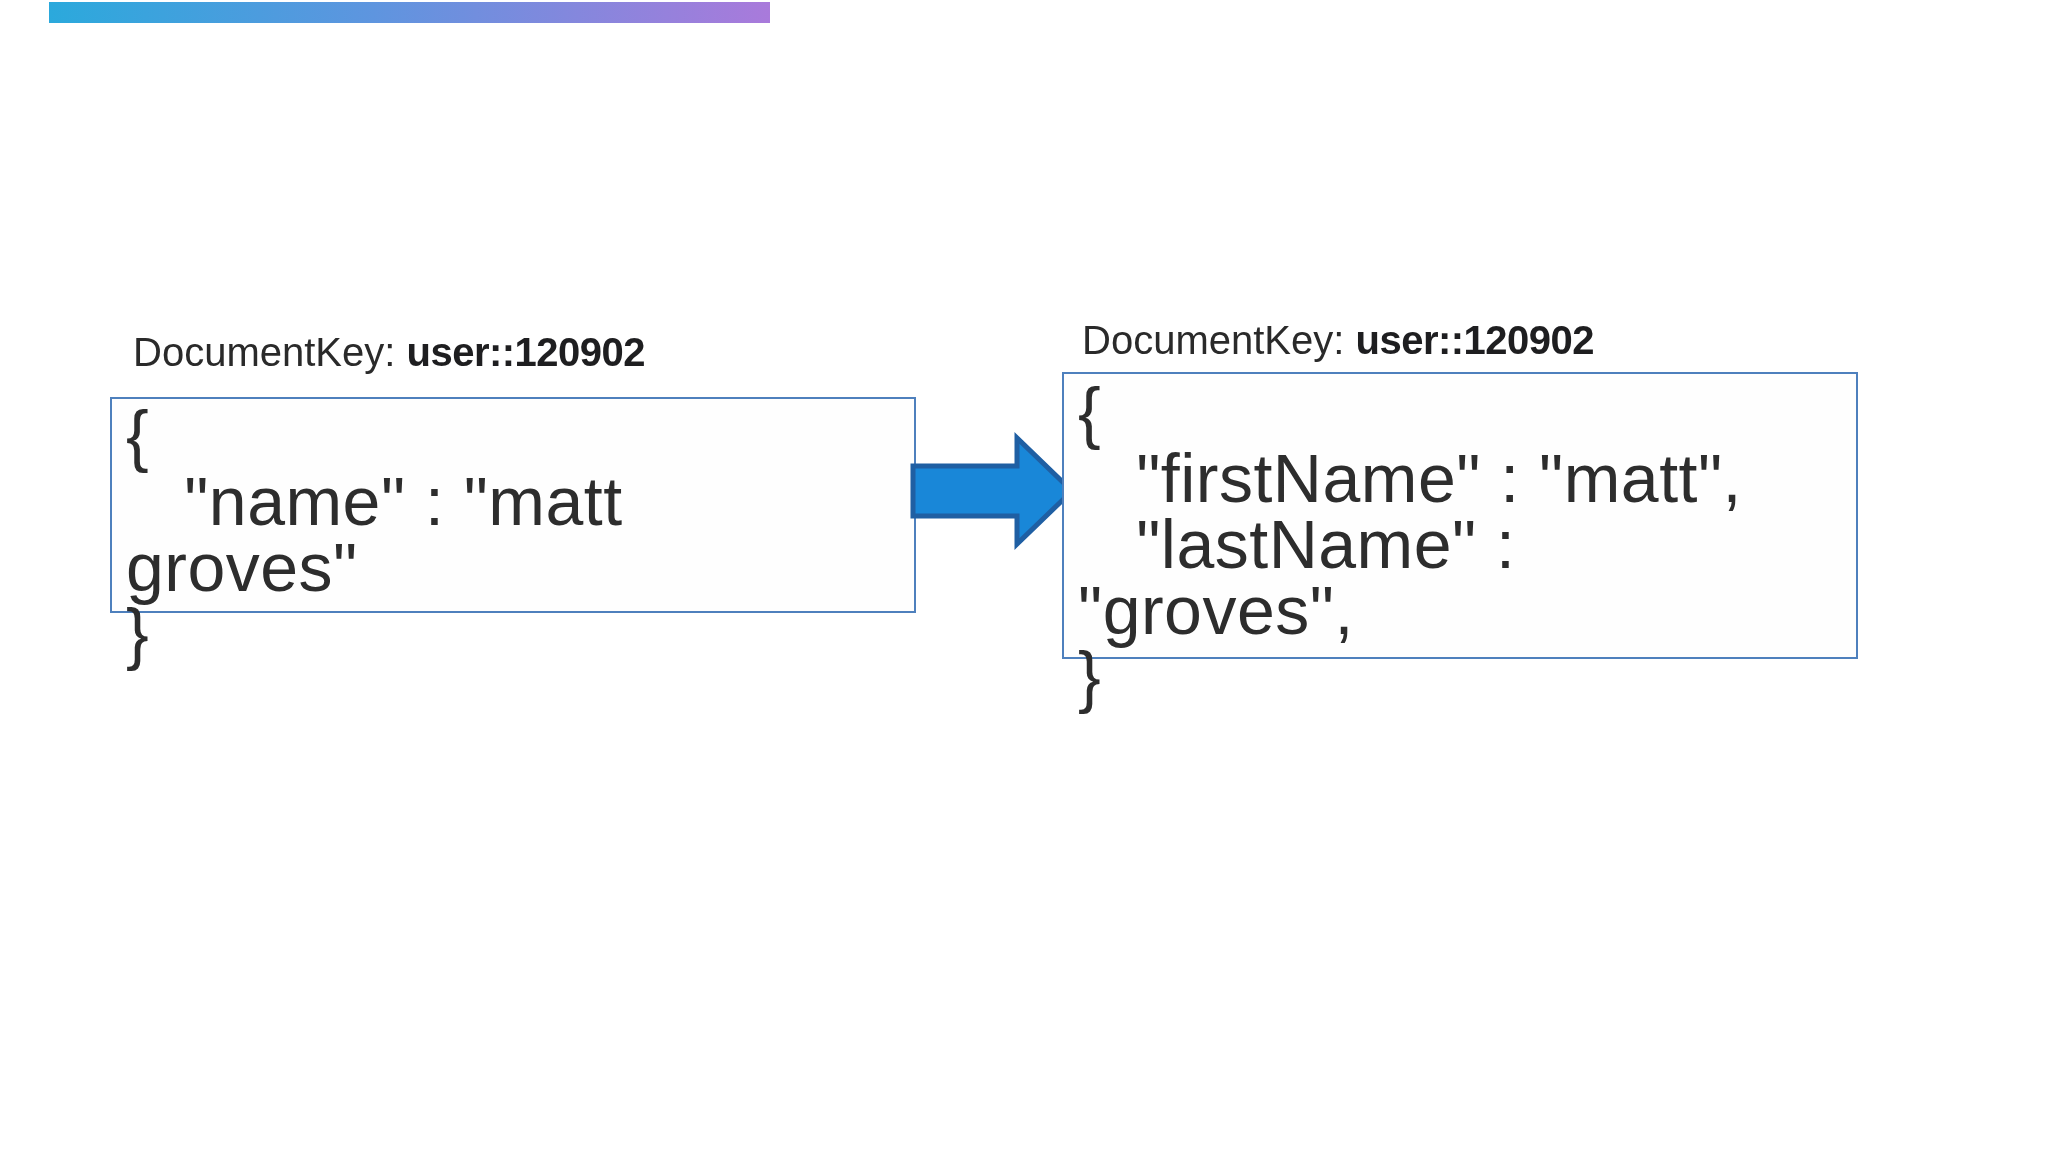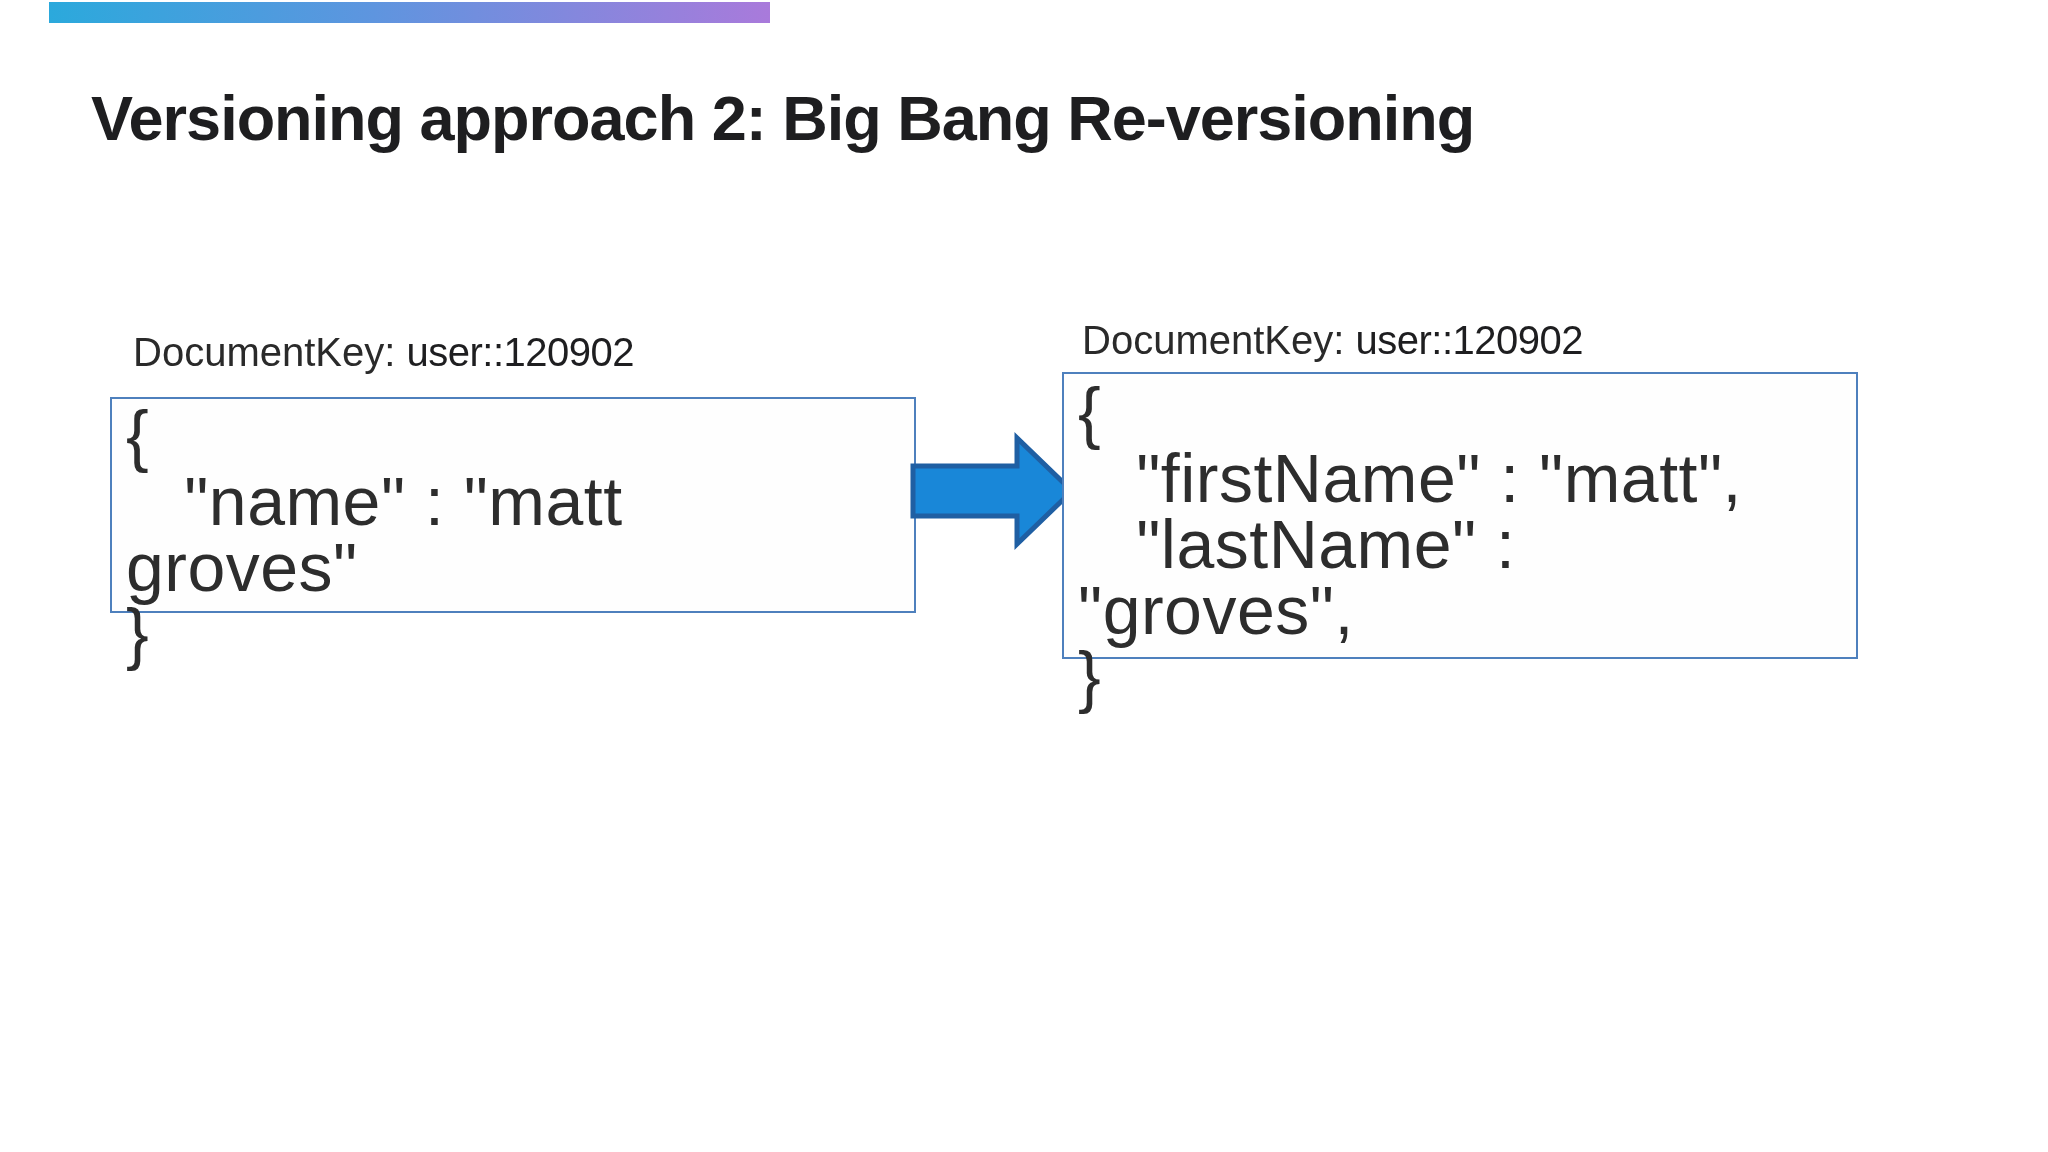--- a/index.html
+++ b/index.html
@@ -34,21 +34,21 @@
     white-space: nowrap;
   }
   .doc-label {
     position: absolute;
     font-size: 40px;
     color: #2a2a2a;
     white-space: nowrap;
     font-weight: 300;
   }
   .doc-label .doc-key {
-    font-weight: 400;
+    font-weight: 700;
     letter-spacing: -0.5px;
     color: #1e1e20;
   }
   .doc-label-left { left: 133px; top: 330px; }
   .doc-label-right { left: 1082px; top: 318px; }
   .doc-box {
     position: absolute;
     border: 2px solid #4e80bd;
     background: #fefefe;
     box-sizing: border-box;
@@ -75,21 +75,20 @@
     height: 120px;
   }
 </style>
 </head>
 <body>
 
 <div class="slide">
 
   <div class="gradient-bar"></div>
 
-  <h1 class="slide-title">Versioning approach 2: Big Bang Re-versioning</h1>
 
   <div class="doc-label doc-label-left"><span>DocumentKey: </span><span class="doc-key">user::120902</span></div>
 
   <div class="doc-box doc-box-left"></div>
 
   <div class="doc-code doc-code-left"><div>{</div><div>   "name" : "matt</div><div>groves"</div><div>}</div></div>
 
   <div class="arrow-wrap">
     <svg width="172" height="120" viewBox="0 0 172 120">
       <polygon points="8,36 112,36 112,8 167,61 112,114 112,86 8,86" fill="#1987D8" stroke="#1F5FA3" stroke-width="5" stroke-linejoin="miter"></polygon>

